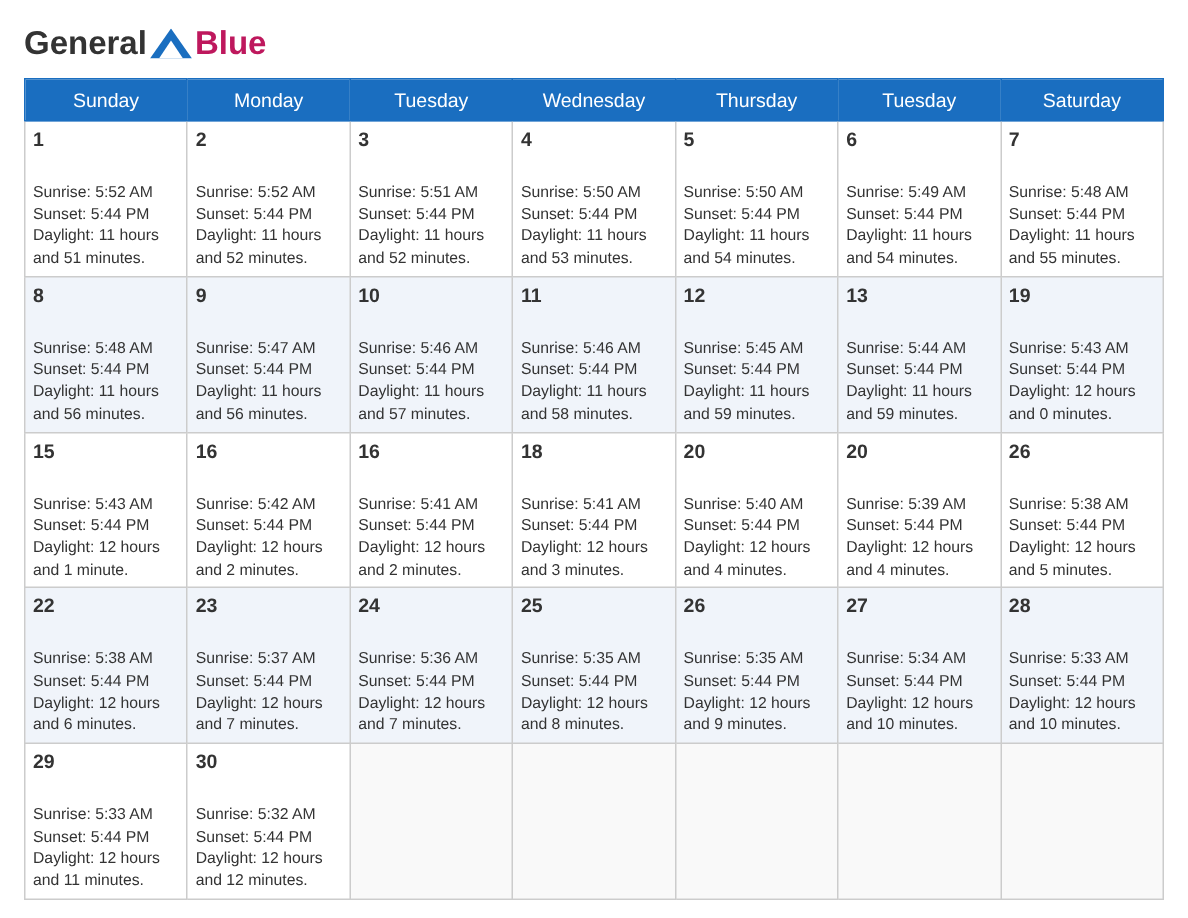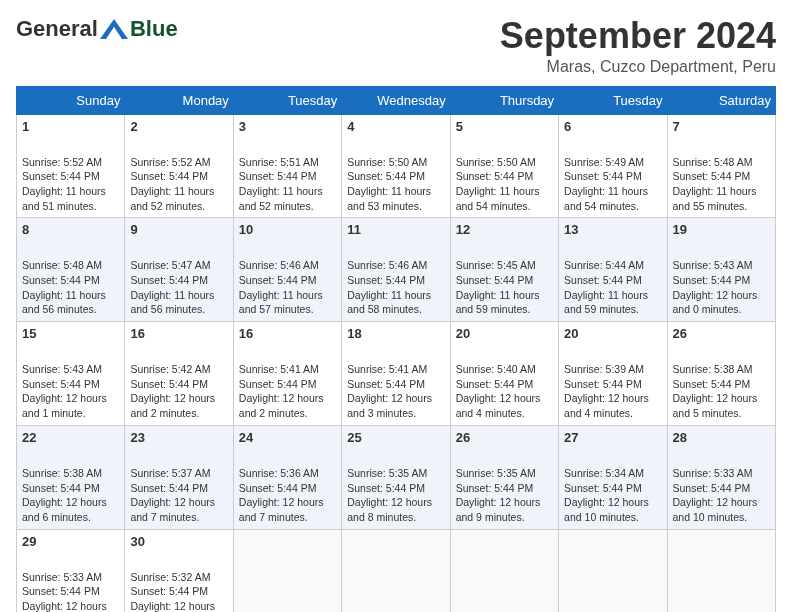--- a/index.html
+++ b/index.html
@@ -22,21 +22,21 @@
       align-items: flex-start;
     }
     .logo-text {
       display: flex;
       align-items: center;
       font-size: 22px;
       font-weight: bold;
       color: #333;
     }
     .logo-general { color: #333; }
-    .logo-blue { color: #14532d; }
+    .logo-blue { color: #be185d; }
     .logo-icon {
       width: 28px;
       height: 20px;
       margin: 0 2px;
     }
     .title-section { text-align: right; }
     .month-title {
       font-size: 36px;
       font-weight: bold;
       color: #333;
@@ -49,21 +49,21 @@
     }
     .calendar {
       width: 100%;
       border-collapse: collapse;
       font-size: 11px;
     }
     .calendar th {
       background: #1a6ec0;
       color: #fff;
       padding: 6px 4px;
-      text-align: right;
+      text-align: center;
       font-size: 13px;
       font-weight: normal;
       border: 1px solid #1a6ec0;
     }
     .calendar td {
       border: 1px solid #ccc;
       vertical-align: top;
       padding: 4px 5px;
       width: 14.28%;
       min-height: 80px;
@@ -96,24 +96,20 @@
   <div class="logo">
     <div class="logo-text">
       <span class="logo-general">General</span>
       <svg class="logo-icon" viewBox="0 0 28 20">
         <polygon points="0,20 14,0 28,20" fill="#1a6ec0"></polygon>
         <polygon points="6,20 14,8 22,20" fill="#fff"></polygon>
       </svg>
       <span class="logo-blue">Blue</span>
     </div>
   </div>
-  <div class="title-section">
-    <div class="month-title">September 2024</div>
-    <div class="subtitle">Maras, Cuzco Department, Peru</div>
-  </div>
 </div>
 
 <table class="calendar">
   <thead>
     <tr>
     <th>Sunday</th>
         <th>Monday</th>
         <th>Tuesday</th>
         <th>Wednesday</th>
         <th>Thursday</th>

